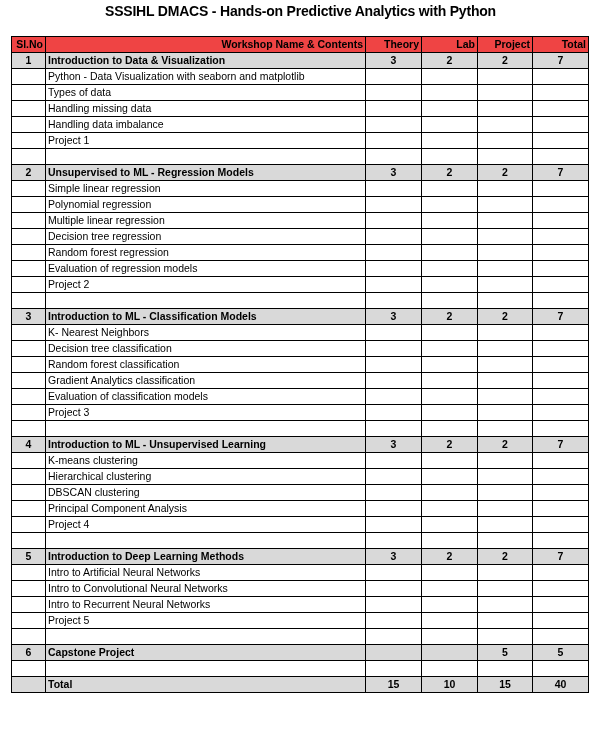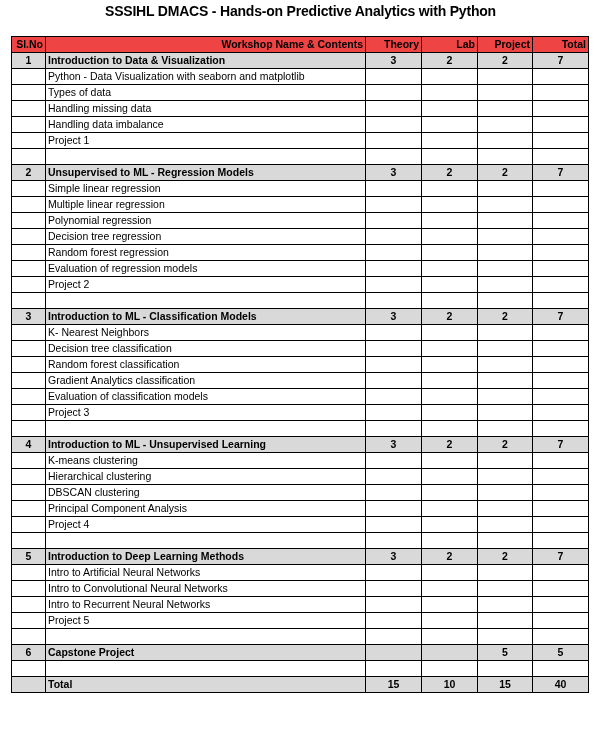--- a/index.html
+++ b/index.html
@@ -111,29 +111,29 @@
       <tr class="item">
         <td class="sl"></td>
         <td class="name">Simple linear regression</td>
         <td class="num"></td>
         <td class="num"></td>
         <td class="num"></td>
         <td class="num"></td>
       </tr>
       <tr class="item">
         <td class="sl"></td>
+        <td class="name">Polynomial regression</td>
+        <td class="num"></td>
+        <td class="num"></td>
+        <td class="num"></td>
+        <td class="num"></td>
+      </tr>
+      <tr class="item">
+        <td class="sl"></td>
         <td class="name">Multiple linear regression</td>
-        <td class="num"></td>
-        <td class="num"></td>
-        <td class="num"></td>
-        <td class="num"></td>
-      </tr>
-      <tr class="item">
-        <td class="sl"></td>
-        <td class="name">Polynomial regression</td>
         <td class="num"></td>
         <td class="num"></td>
         <td class="num"></td>
         <td class="num"></td>
       </tr>
       <tr class="item">
         <td class="sl"></td>
         <td class="name">Decision tree regression</td>
         <td class="num"></td>
         <td class="num"></td>

